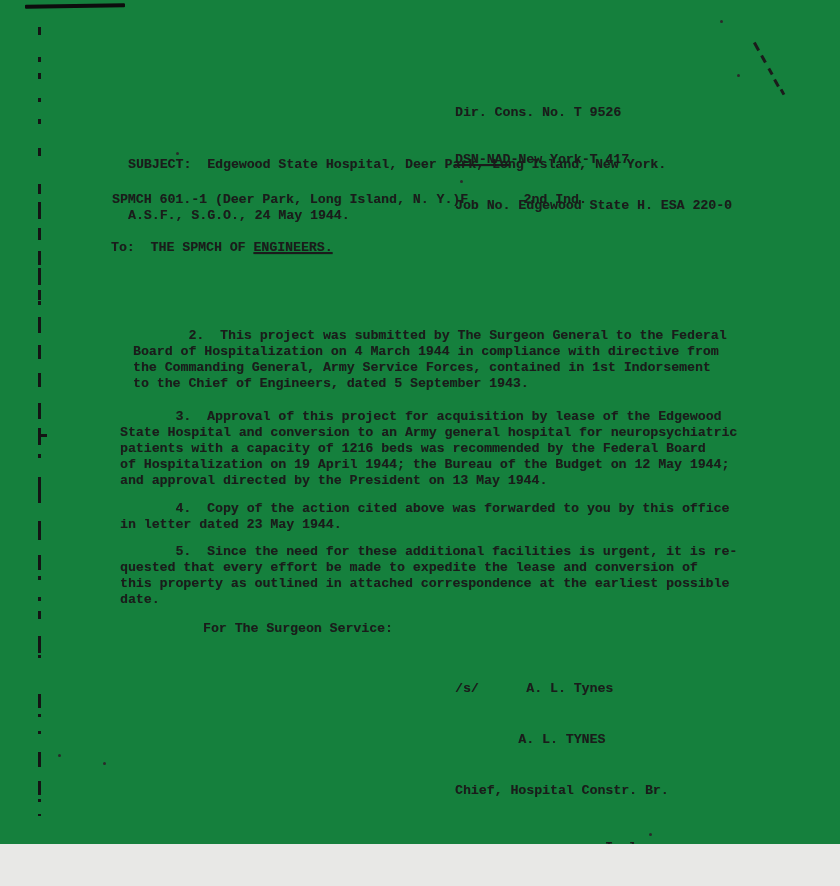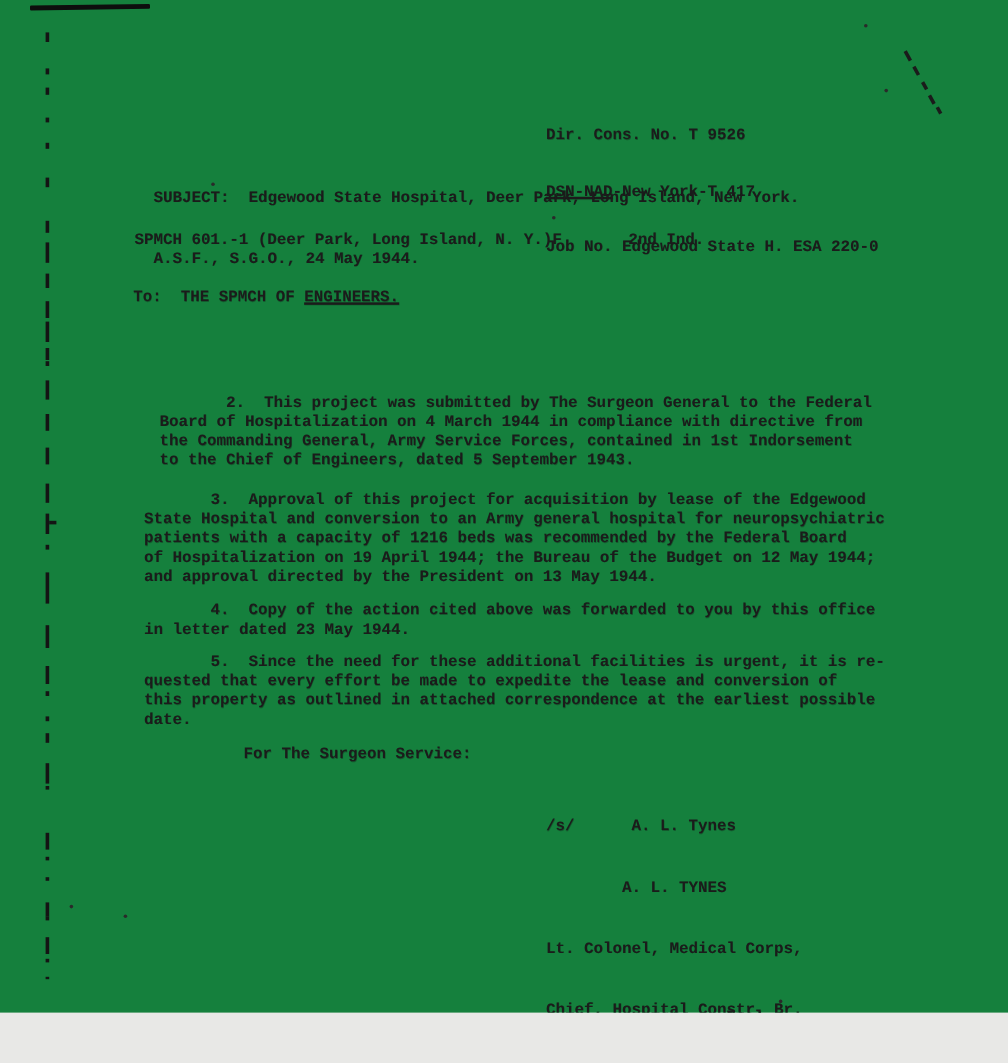--- a/index.html
+++ b/index.html
@@ -131,19 +131,18 @@
 in letter dated 23 May 1944.</div>
   <div class="txt p5">       5.  Since the need for these additional facilities is urgent, it is re-
 quested that every effort be made to expedite the lease and conversion of
 this property as outlined in attached correspondence at the earliest possible
 date.</div>
 
   <div class="txt closing">For The Surgeon Service:</div>
   <div class="txt sig">
     <div>/s/      A. L. Tynes</div>
     <div>        A. L. TYNES</div>
-    <div>Lt. Colonel, Medical Corps,</div>
     <div>Chief, Hospital Constr. Br.</div>
   </div>
 
   <div class="txt incl">Incl.</div>
 
 </div>
 
 </body></html>

